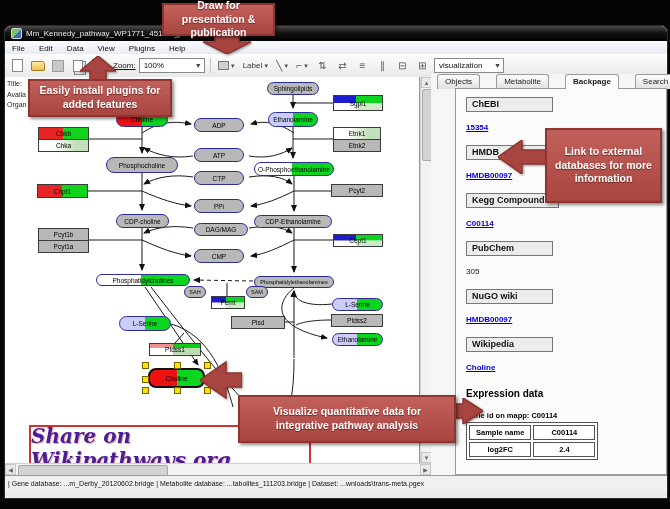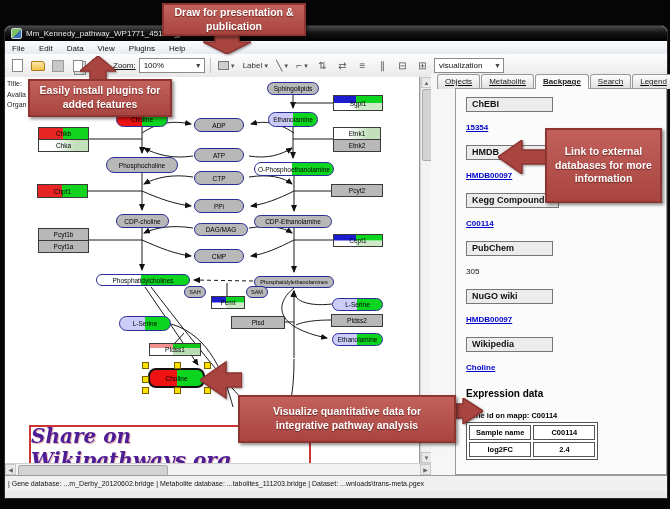--- a/index.html
+++ b/index.html
@@ -39,21 +39,21 @@
   #vscroll{position:absolute;left:415px;top:51px;width:11px;height:386px;background:#f2f2f2;border-left:1px solid #d0d0d0;}
   .sarr{position:absolute;left:0;width:11px;height:11px;font-size:6px;color:#666;text-align:center;line-height:11px;background:#e9e9e9;border:1px solid #c8c8c8;box-sizing:border-box;}
   #vthumb{position:absolute;left:1px;top:12px;width:9px;height:70px;background:#d3d3d3;border:1px solid #a9a9a9;border-radius:2px;}
   #hscroll{position:absolute;left:0;top:437px;width:426px;height:12px;background:#f2f2f2;border-top:1px solid #d0d0d0;}
   .harr{position:absolute;top:0;width:11px;height:11px;font-size:6px;color:#666;text-align:center;line-height:11px;background:#e9e9e9;border:1px solid #c8c8c8;box-sizing:border-box;}
   #hthumb{position:absolute;left:13px;top:1px;width:148px;height:9px;background:#d3d3d3;border:1px solid #a9a9a9;border-radius:2px;}
   #statusbar{position:absolute;left:0;top:449px;right:0;height:15px;background:#f0f0f0;border-top:1px solid #9c9c9c;
              display:flex;align-items:center;font-size:7px;color:#111;padding-left:3px;white-space:nowrap;overflow:hidden;}
   
   #panel{position:absolute;left:426px;top:48px;width:236px;height:401px;background:#f6f6f6;}
-  #tabs{position:absolute;left:6px;top:0;right:0;height:15px;display:flex;gap:1px;font-size:8px;text-decoration:underline;}
+  #tabs{position:absolute;left:6px;top:0;right:0;height:15px;display:flex;gap:16px;font-size:8px;}
   .tab{padding:2px 7px 1px;background:linear-gradient(#fdfdfd,#dfdfdf);border:1px solid #9a9a9a;
        border-bottom:none;border-radius:3px 3px 0 0;color:#222;}
   .tab.active{background:#fbfbfb;font-weight:bold;position:relative;z-index:2;}
   #panelbody{position:absolute;left:0;top:14px;right:0;bottom:0;background:#fbfbfb;border:1px solid #9a9a9a;
              overflow:hidden;padding:8px 0 0 10px;box-sizing:border-box;margin-left:24px;}
   .bp-header{width:80px;background:#ececec;border:1px solid #777;font-size:9px;font-weight:bold;color:#111;
              padding:2px 0 2px 5px;margin-bottom:5px;}
   .bp-header.wide{width:86px;}
   .bp-link{font-size:8px;font-weight:bold;color:#0000cc;text-decoration:underline;margin-bottom:13px;display:inline-block;}
   .bp-plain{font-size:8px;color:#111;margin-bottom:13px;display:inline-block;}
@@ -339,21 +339,21 @@
         </tbody>
           </table>
       </div>
     </div>
 
     <div id="statusbar">
       <span>| Gene database: ...m_Derby_20120602.bridge | Metabolite database: ...tabolites_111203.bridge | Dataset: ...wnloads\trans-meta.pgex</span>
     </div>
   </div>
 
-  <div class="callout" style="left:162px;top:3px;width:144px;height:33px">Draw for presentation &amp; publication</div>
+  <div class="callout" style="left:162px;top:3px;width:113px;height:33px">Draw for presentation &amp; publication</div>
   <svg class="cararrow" style="left:203px;top:34px" width="48" height="20">
     <polygon points="12,0 36,0 36,8 48,8 24,20 0,8 12,8" fill="#a84540" stroke="#8e3531" stroke-width="1.5"></polygon>
   </svg>
 
   <div class="callout" style="left:28px;top:79px;width:144px;height:38px">Easily install plugins for added features</div>
   <svg class="cararrow" style="left:80px;top:56px" width="36" height="24">
     <polygon points="18,0 36,15 26,15 26,24 10,24 10,15 0,15" fill="#a84540" stroke="#8e3531" stroke-width="1.5"></polygon>
   </svg>
 
   <div class="callout" style="left:545px;top:128px;width:117px;height:75px">Link  to external databases  for more information</div>

